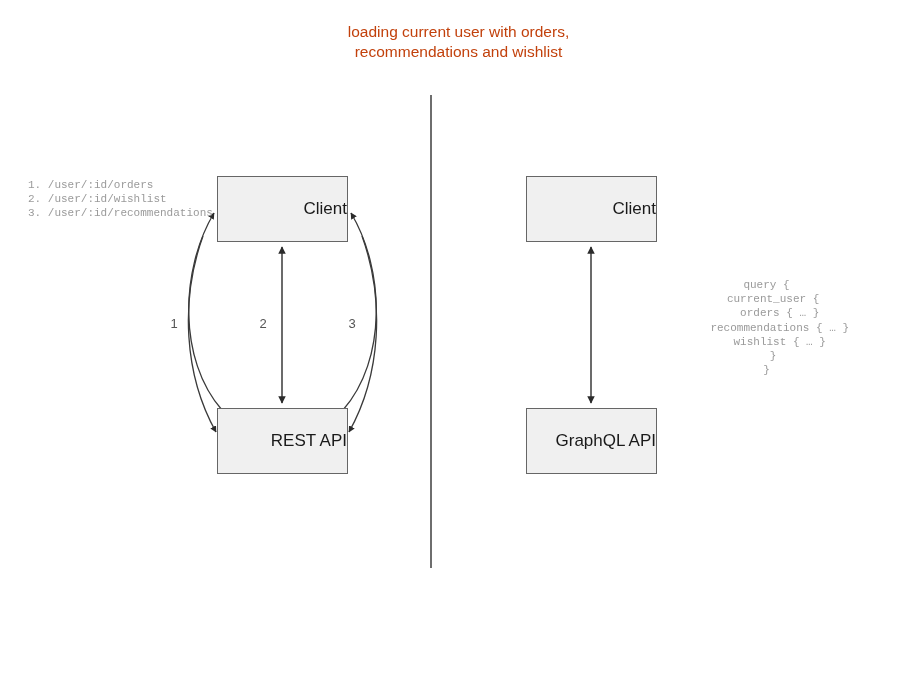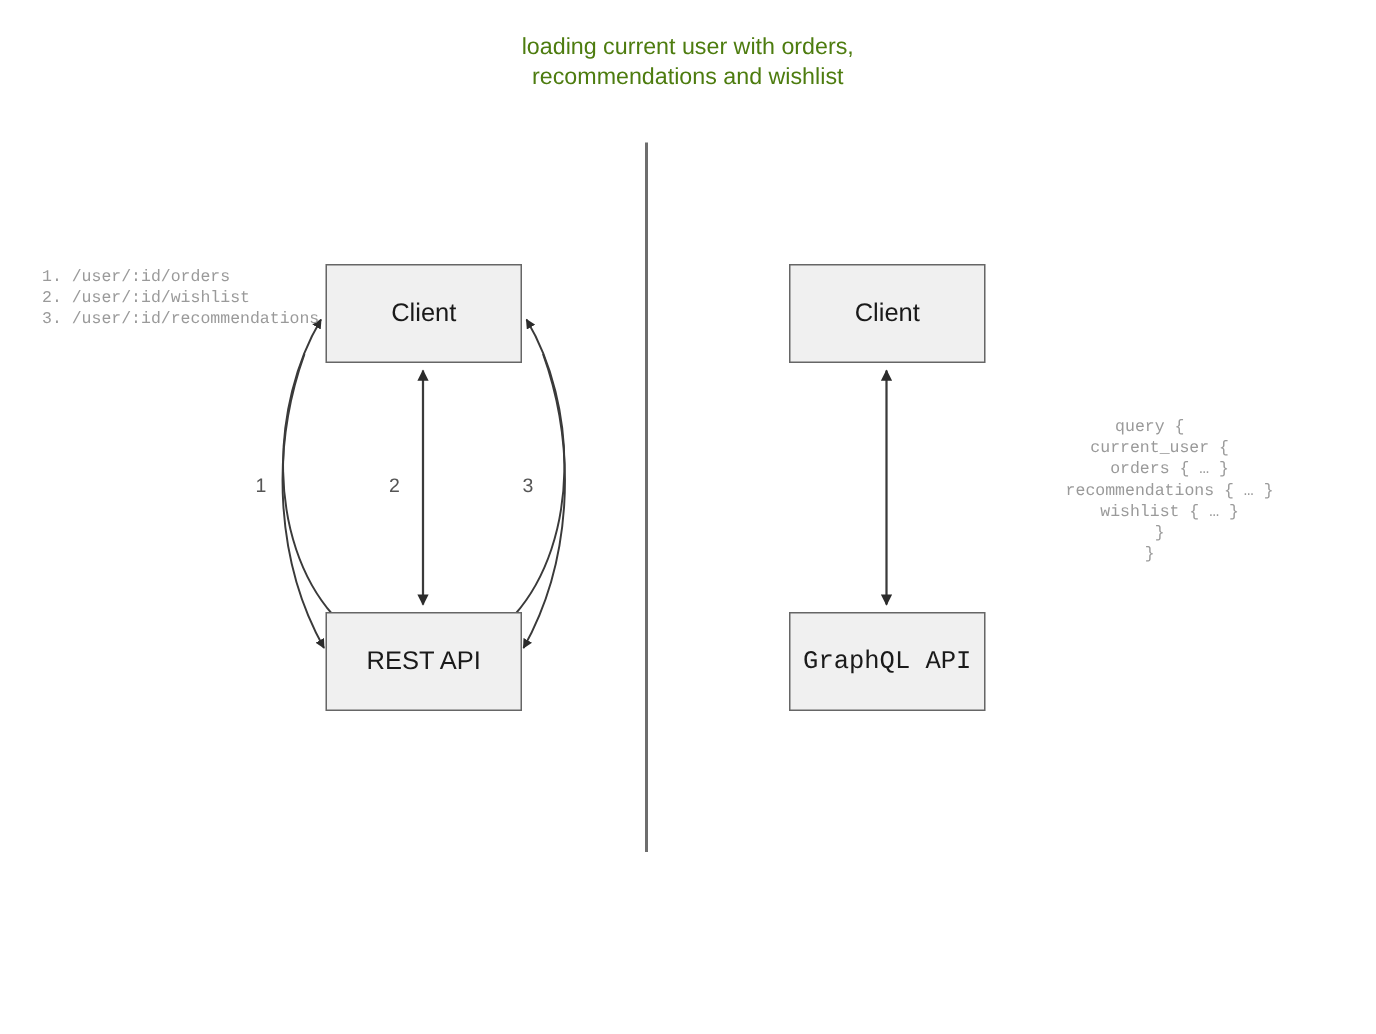--- a/index.html
+++ b/index.html
@@ -22,21 +22,21 @@
 
   
   .title {
     position: absolute;
     left: 0;
     top: 22px;
     width: 917px;
     text-align: center;
     font-size: 15.5px;
     line-height: 20px;
-    color: #4d7c0f;
+    color: #c2410c;
     font-family: "Liberation Sans", sans-serif;
     white-space: pre-line;
   }
 
   
   .divider {
     position: absolute;
     left: 430px;
     top: 95px;
     width: 1.5px;
@@ -45,29 +45,29 @@
   }
 
   
   .node {
     position: absolute;
     box-sizing: border-box;
     background: #f0f0f0;
     border: 1.6px solid #666666;
     display: flex;
     align-items: center;
-    justify-content: center;
+    justify-content: flex-end;
     font-size: 17px;
     color: #1a1a1a;
     font-family: "Liberation Sans", sans-serif;
   }
   .node-client-left  { left: 217px; top: 176px; width: 131px; height: 66px; }
   .node-rest         { left: 217px; top: 408px; width: 131px; height: 66px; }
   .node-client-right { left: 526px; top: 176px; width: 131px; height: 66px; }
-  .node-graphql      { left: 526px; top: 408px; width: 131px; height: 66px; font-family: Liberation Mono, monospace; }
+  .node-graphql      { left: 526px; top: 408px; width: 131px; height: 66px; }
 
   
   .mono {
     position: absolute;
     font-family: "Liberation Mono", "DejaVu Sans Mono", monospace;
     font-size: 11px;
     line-height: 14.2px;
     color: #9a9a9a;
     white-space: pre;
     margin-left: 20px;

